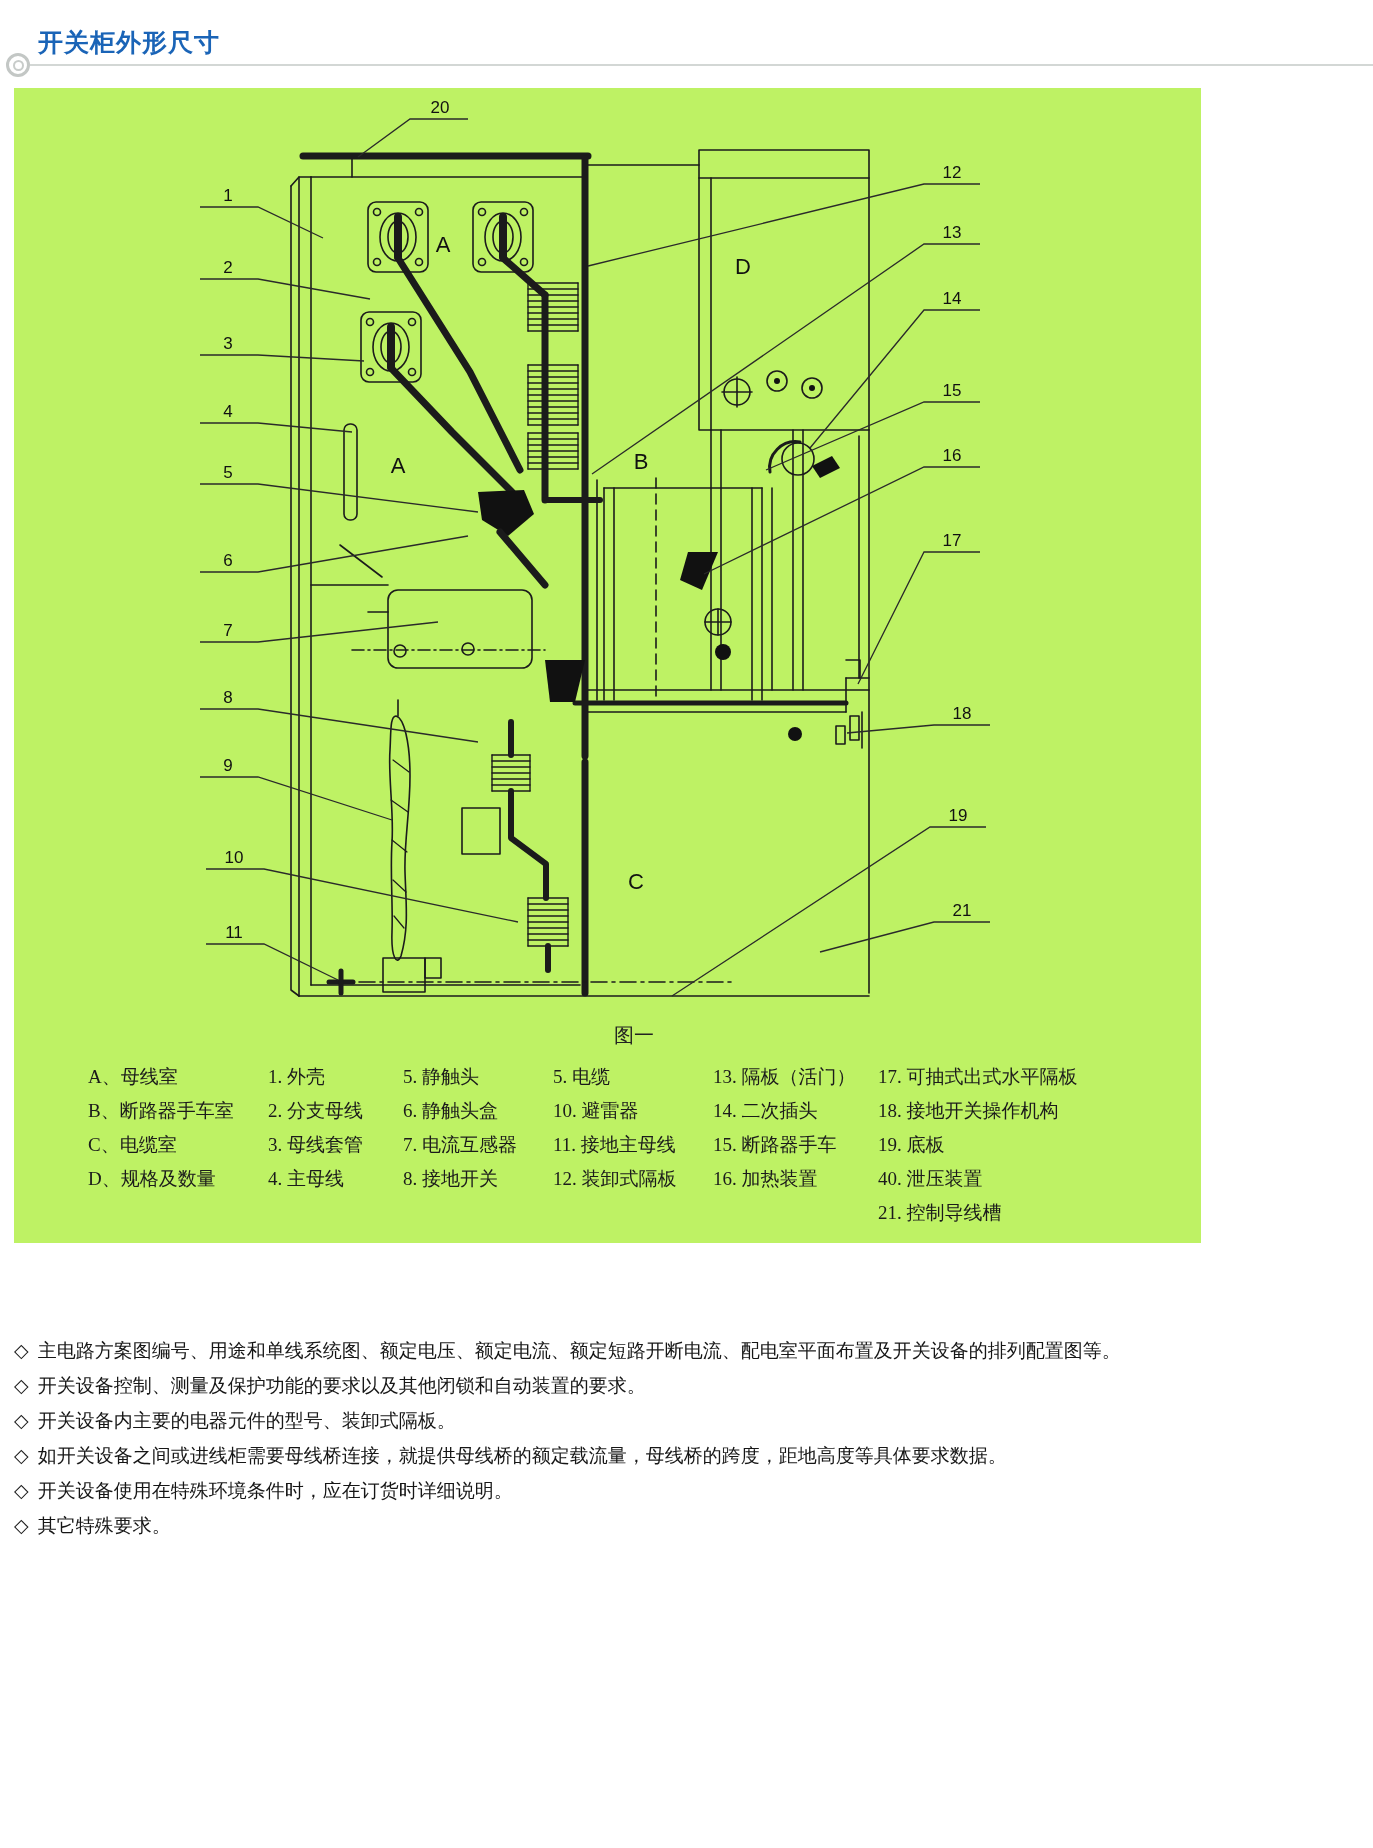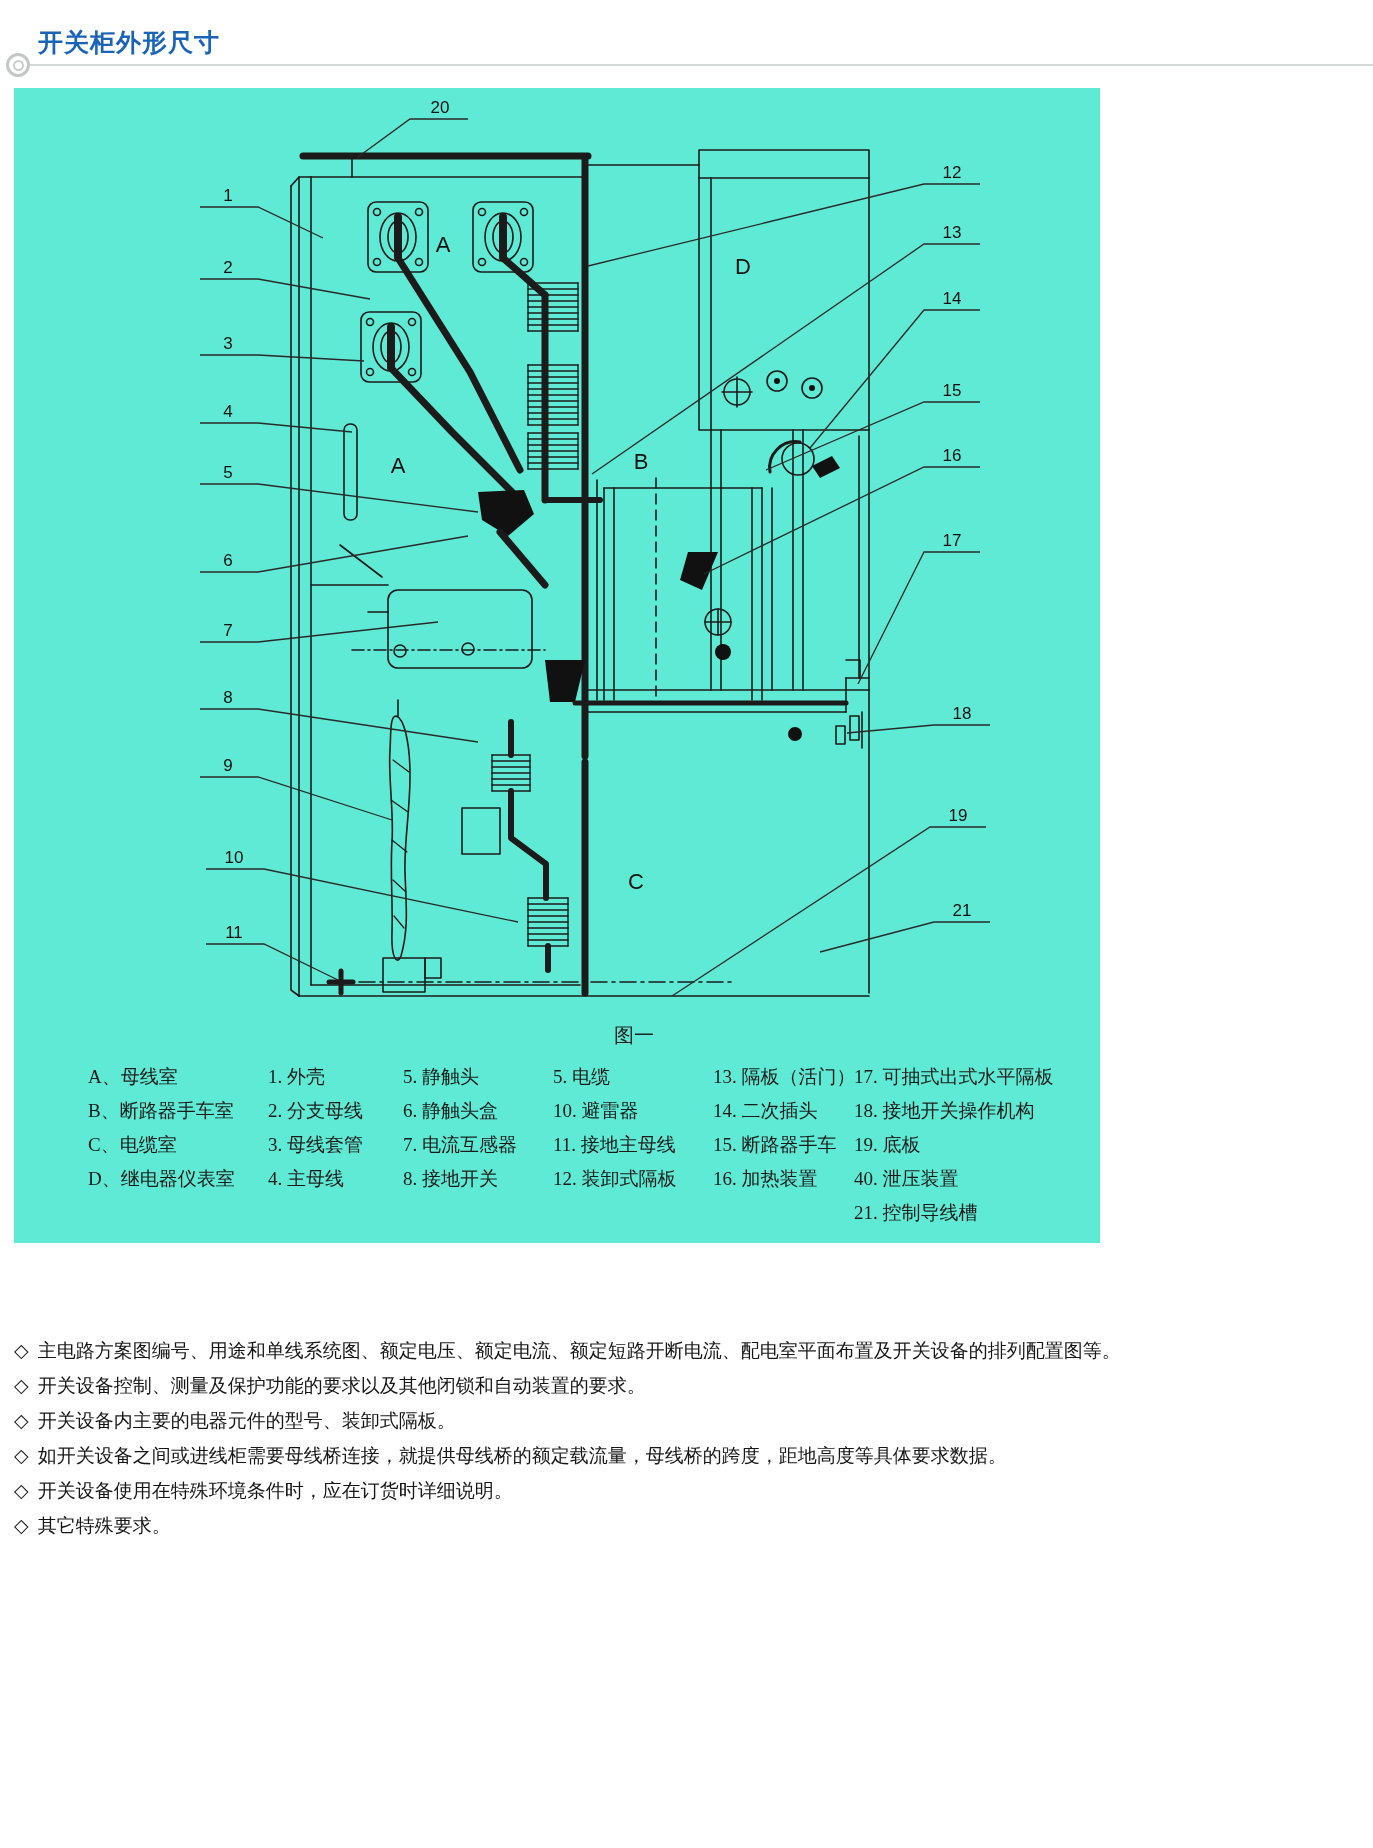--- a/index.html
+++ b/index.html
@@ -10,21 +10,21 @@
   .sec{position:absolute;left:0;width:100%;height:70px;padding-left:40px;}
   .sec-title{position:absolute;left:38px;top:0;margin:0;color:#1a64b7;
              font-size:25px;font-weight:bold;letter-spacing:1px;}
   .sec-rule{position:absolute;left:30px;right:15px;top:38px;height:2px;background:#d3d7d5;}
   .ring{position:absolute;left:-24px;top:-11px;width:18px;height:18px;
         border:3px solid #c3c7c5;border-radius:50%;background:#fff;
         display:flex;align-items:center;justify-content:center;}
   .ring-inner{width:7px;height:7px;border:2px solid #c8ccca;border-radius:50%;}
 
   
-  .panel{position:absolute;left:14px;top:88px;width:1086px;height:1155px;background:#5eead4;}
+  .panel{position:absolute;left:14px;top:88px;width:1187px;height:1155px;background:#bef264;}
   .diagram{position:absolute;left:0;top:0;}
 
   
   .cn{font:17px "Liberation Sans", sans-serif;fill:#111;stroke:none;text-anchor:middle;}
   .al{font:22px "Liberation Sans", sans-serif;fill:#111;stroke:none;text-anchor:middle;}
   .cap{font:20px "Liberation Sans", sans-serif;fill:#222;stroke:none;text-anchor:middle;}
   .ld{stroke:#2a2a2a;stroke-width:1.3;fill:none;}
 
   
   .legend{position:absolute;top:972px;left:0;width:100%;font-size:19px;color:#1b1b1b;}
@@ -290,21 +290,21 @@
       </g>
 
       <text class="cap" x="634" y="1042">图一</text>
     </svg>
 
     <div class="legend">
       <div class="lcol" style="left:74px">
         <div class="litem">A、母线室</div>
         <div class="litem">B、断路器手车室</div>
         <div class="litem">C、电缆室</div>
-        <div class="litem">D、继电器仪表室</div>
+        <div class="litem">D、规格及数量</div>
       </div>
       <div class="lcol" style="left:254px">
         <div class="litem">1. 外壳</div>
         <div class="litem">2. 分支母线</div>
         <div class="litem">3. 母线套管</div>
         <div class="litem">4. 主母线</div>
       </div>
       <div class="lcol" style="left:389px">
         <div class="litem">5. 静触头</div>
         <div class="litem">6. 静触头盒</div>
@@ -316,21 +316,21 @@
         <div class="litem">10. 避雷器</div>
         <div class="litem">11. 接地主母线</div>
         <div class="litem">12. 装卸式隔板</div>
       </div>
       <div class="lcol" style="left:699px">
         <div class="litem">13. 隔板（活门）</div>
         <div class="litem">14. 二次插头</div>
         <div class="litem">15. 断路器手车</div>
         <div class="litem">16. 加热装置</div>
       </div>
-      <div class="lcol" style="left:840px">
+      <div class="lcol" style="left:864px">
         <div class="litem">17. 可抽式出式水平隔板</div>
         <div class="litem">18. 接地开关操作机构</div>
         <div class="litem">19. 底板</div>
         <div class="litem">40. 泄压装置</div>
         <div class="litem">21. 控制导线槽</div>
       </div>
     </div>
   </div>
 
 

